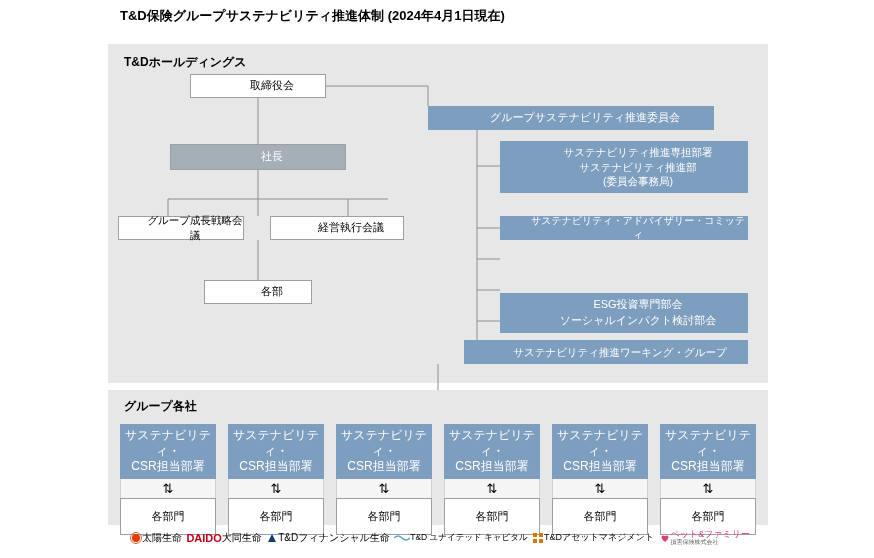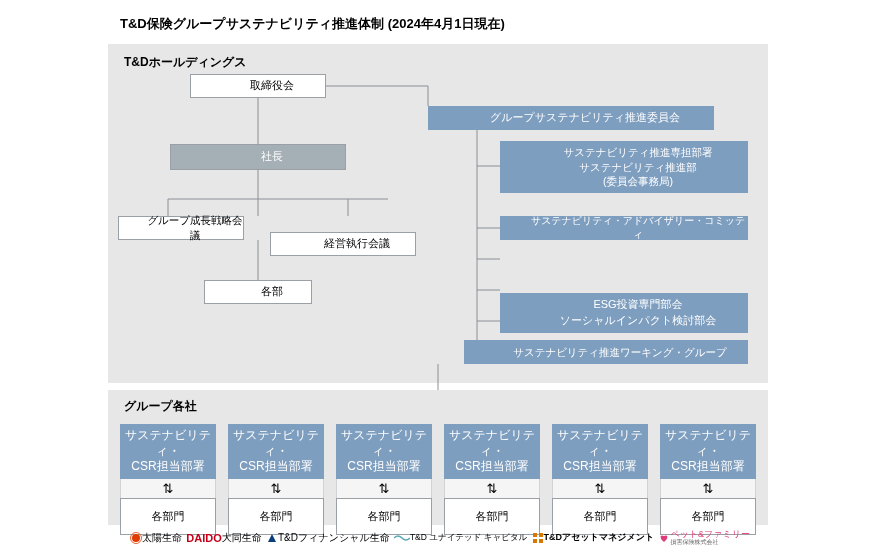--- a/index.html
+++ b/index.html
@@ -1,18 +1,18 @@
 <!DOCTYPE html>
 <html><head>
 <meta charset="utf-8">
 <style>
 *{box-sizing:border-box;margin:0;padding:0;}
 body{font-family:"Hiragino Kaku Gothic ProN","Meiryo",sans-serif;background:#fff;font-size:11px;}
 .canvas{position:relative;width:874px;height:558px;}
-.title{position:absolute;left:120px;top:15px;font-size:13px;font-weight:bold;}
+.title{position:absolute;left:120px;top:7px;font-size:13px;font-weight:bold;}
 .panel-top{position:absolute;left:108px;top:44px;width:660px;height:339px;background:#e7e7e8;}
 .panel-top-label{position:absolute;left:16px;top:10px;font-size:12px;font-weight:bold;}
 .box{position:absolute;text-align:center;display:flex;align-items:center;justify-content:center;flex-direction:column;line-height:1.4;padding-left:28px;}
 .white-box{background:#fff;border:1px solid #9aa0a6;}
 .dark-box{background:#a5afb6;border:1px solid #9aa0a6;color:#fff;}
 .blue-box{background:#7e9ebf;color:#fff;}
 .panel-bottom{position:absolute;left:108px;top:390px;width:660px;height:135px;background:#e7e7e8;}
 .panel-bottom-label{position:absolute;left:16px;top:8px;font-size:12px;font-weight:bold;}
 .sub-col{position:absolute;width:96px;}
 .sub-head{background:#7e9ebf;color:#fff;text-align:center;font-size:12px;padding:4px 2px;line-height:1.3;}
@@ -61,21 +61,21 @@
 
     <div class="box white-box" style="left:82px;top:30px;width:136px;height:24px;">
         <span>取締役会</span>
       </div>
     <div class="box dark-box" style="left:62px;top:100px;width:176px;height:26px;">
         <span>社長</span>
       </div>
     <div class="box white-box" style="left:10px;top:172px;width:126px;height:24px;font-size:10.5px;">
         <span>グループ成長戦略会議</span>
       </div>
-    <div class="box white-box" style="left:162px;top:172px;width:146px;height:24px;margin-top:16px;">
+    <div class="box white-box" style="left:162px;top:172px;width:134px;height:24px;">
         <span>経営執行会議</span>
       </div>
     <div class="box white-box" style="left:96px;top:236px;width:108px;height:24px;">
         <span>各部</span>
       </div>
 
     <div class="box blue-box" style="left:320px;top:62px;width:286px;height:24px;">
         <span>グループサステナビリティ推進委員会</span>
       </div>
 
@@ -168,21 +168,21 @@
         </svg>
       <span style="font-size:8.5px;">T&amp;D ユナイテッド キャピタル</span>
     </div>
     <div class="logo">
       <svg class="logo-icon" viewBox="0 0 12 12">
           <rect x="1" y="1" width="4" height="4" fill="#d97800"></rect>
           <rect x="7" y="1" width="4" height="4" fill="#d97800"></rect>
           <rect x="1" y="7" width="4" height="4" fill="#d97800"></rect>
           <rect x="7" y="7" width="4" height="4" fill="#d97800"></rect>
         </svg>
-      <span style="font-size:9px;font-weight:bold;">T&amp;Dアセットマネジメント</span>
+      <span style="font-size:9px;">T&amp;Dアセットマネジメント</span>
     </div>
     <div class="logo">
       <svg class="logo-icon" viewBox="0 0 12 12">
           <path d="M6 10 C1 6 2 2 6 4 C10 2 11 6 6 10 Z" fill="#e03c7a"></path>
         </svg>
       <div style="display:flex;flex-direction:column;line-height:1;">
         <span style="color:#e03c7a;font-size:9px;">ペット&amp;ファミリー</span>
         <span style="font-size:6px;color:#666;">損害保険株式会社</span>
       </div>
     </div>

